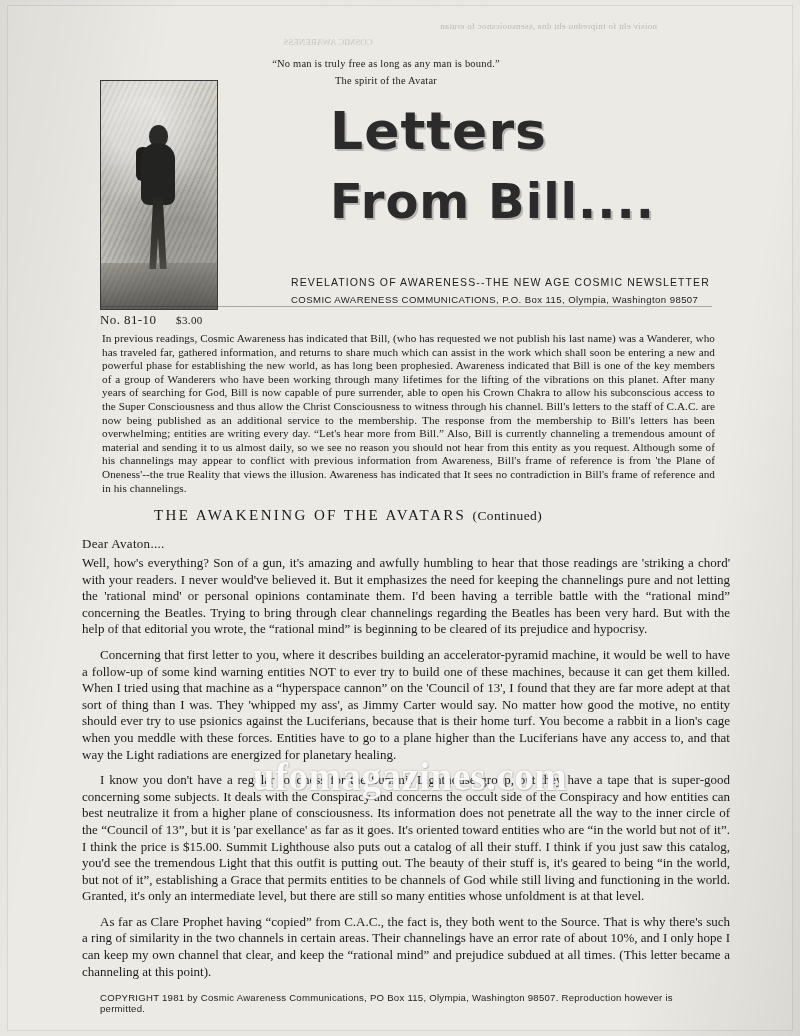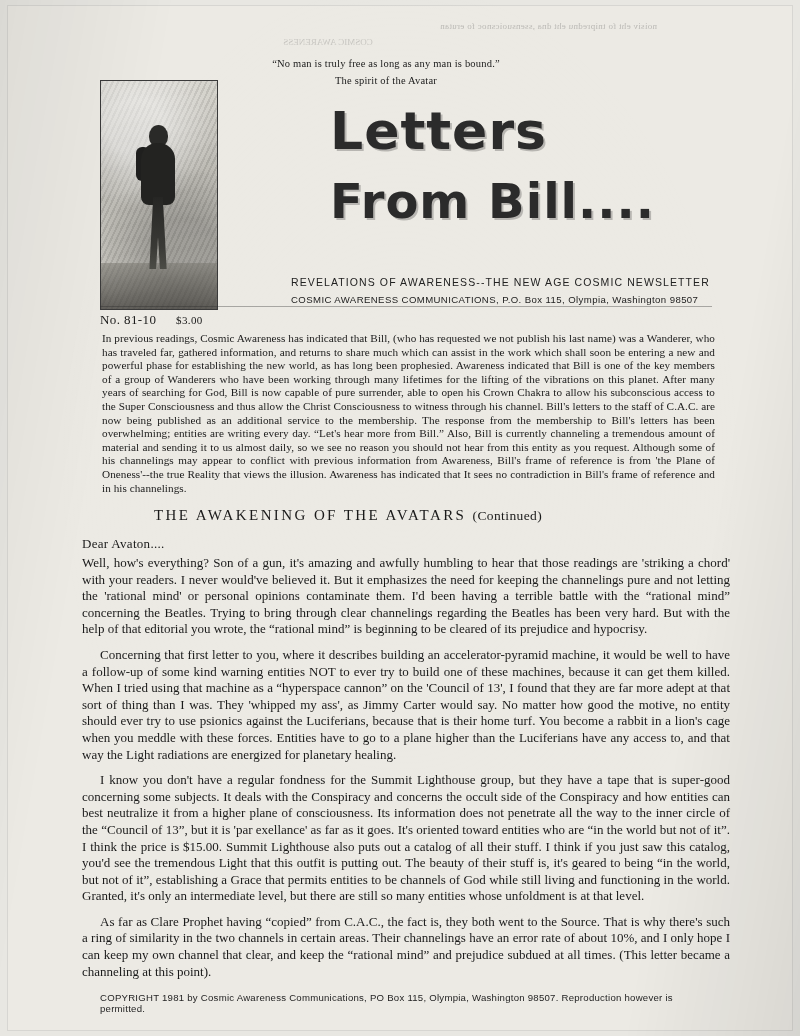--- a/index.html
+++ b/index.html
@@ -342,17 +342,18 @@
 
     <div class="salutation">Dear Avaton....</div>
 
     <div class="body-copy">
       <p class="first">Well, how's everything? Son of a gun, it's amazing and awfully humbling to hear that those readings are 'striking a chord' with your readers. I never would've believed it. But it emphasizes the need for keeping the channelings pure and not letting the 'rational mind' or personal opinions contaminate them. I'd been having a terrible battle with the “rational mind” concerning the Beatles. Trying to bring through clear channelings regarding the Beatles has been very hard. But with the help of that editorial you wrote, the “rational mind” is beginning to be cleared of its prejudice and hypocrisy.</p>
       <p>Concerning that first letter to you, where it describes building an accelerator-pyramid machine, it would be well to have a follow-up of some kind warning entities NOT to ever try to build one of these machines, because it can get them killed. When I tried using that machine as a “hyperspace cannon” on the 'Council of 13', I found that they are far more adept at that sort of thing than I was. They 'whipped my ass', as Jimmy Carter would say. No matter how good the motive, no entity should ever try to use psionics against the Luciferians, because that is their home turf. You become a rabbit in a lion's cage when you meddle with these forces. Entities have to go to a plane higher than the Luciferians have any access to, and that way the Light radiations are energized for planetary healing.</p>
       <p>I know you don't have a regular fondness for the Summit Lighthouse group, but they have a tape that is super-good concerning some subjects. It deals with the Conspiracy and concerns the occult side of the Conspiracy and how entities can best neutralize it from a higher plane of consciousness. Its information does not penetrate all the way to the inner circle of the “Council of 13”, but it is 'par exellance' as far as it goes. It's oriented toward entities who are “in the world but not of it”. I think the price is $15.00. Summit Lighthouse also puts out a catalog of all their stuff. I think if you just saw this catalog, you'd see the tremendous Light that this outfit is putting out. The beauty of their stuff is, it's geared to being “in the world, but not of it”, establishing a Grace that permits entities to be channels of God while still living and functioning in the world. Granted, it's only an intermediate level, but there are still so many entities whose unfoldment is at that level.</p>
       <p>As far as Clare Prophet having “copied” from C.A.C., the fact is, they both went to the Source. That is why there's such a ring of similarity in the two channels in certain areas. Their channelings have an error rate of about 10%, and I only hope I can keep my own channel that clear, and keep the “rational mind” and prejudice subdued at all times. (This letter became a channeling at this point).</p>
     </div>
 
+    <div class="watermark">ufomagazines.com</div>
 
     <div class="copyright">COPYRIGHT 1981 by Cosmic Awareness Communications, PO Box 115, Olympia, Washington 98507. Reproduction however is permitted.</div>
 
   </div>
 </div>
 
 </body></html>

